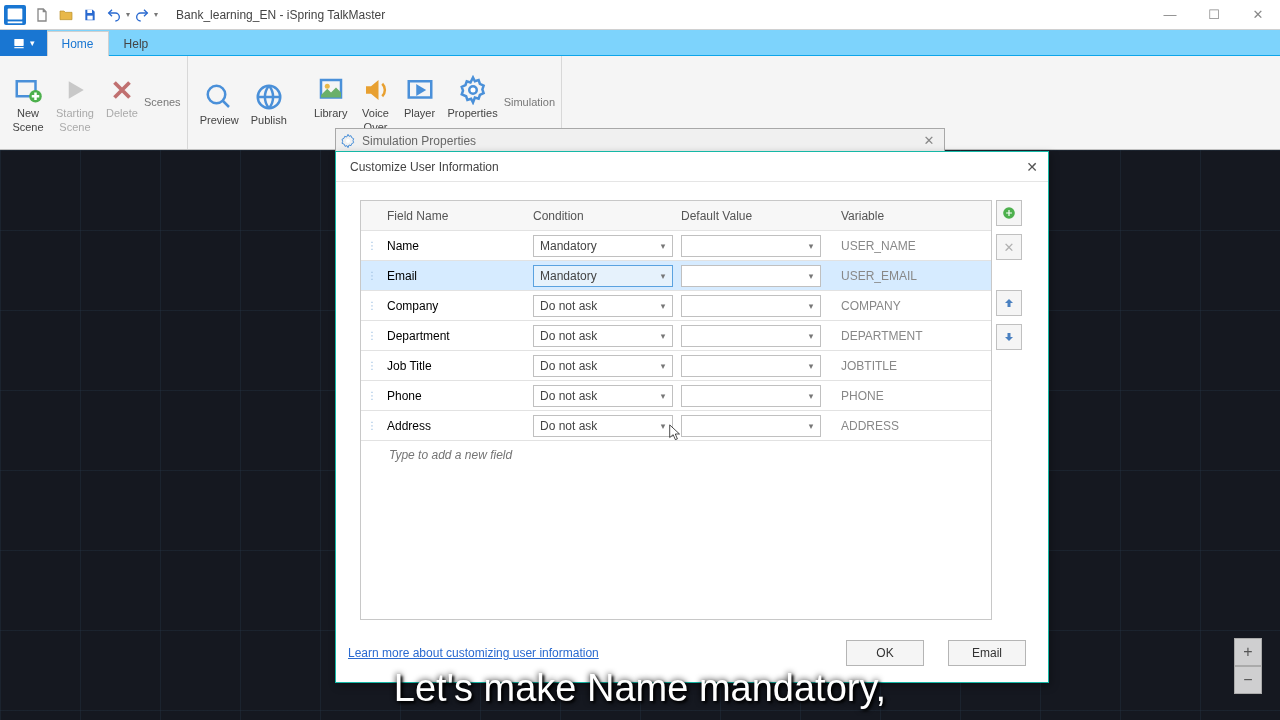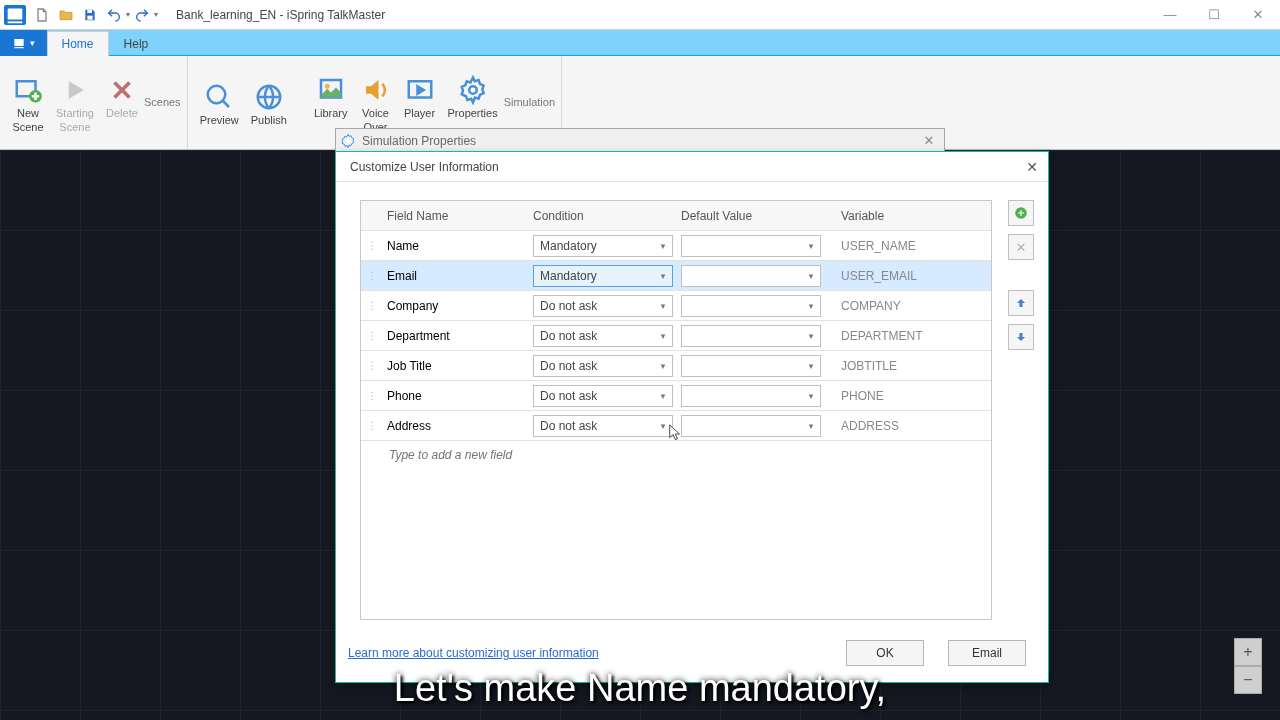--- a/index.html
+++ b/index.html
@@ -205,21 +205,21 @@
   .dialog .dlg-close {
     margin-left: auto;
     width: 32px;
     text-align: center;
     font-size: 14px;
     color: #555;
   }
   .dialog .body {
     padding: 18px 14px 10px 24px;
     display: flex;
-    gap: 16px;
+    gap: 4px;
   }
 
   .grid {
     border: 1px solid #c8c8c8;
     width: 632px;
   }
   .grid .row {
     display: flex;
     height: 30px;
     border-bottom: 1px solid #e2e2e2;

